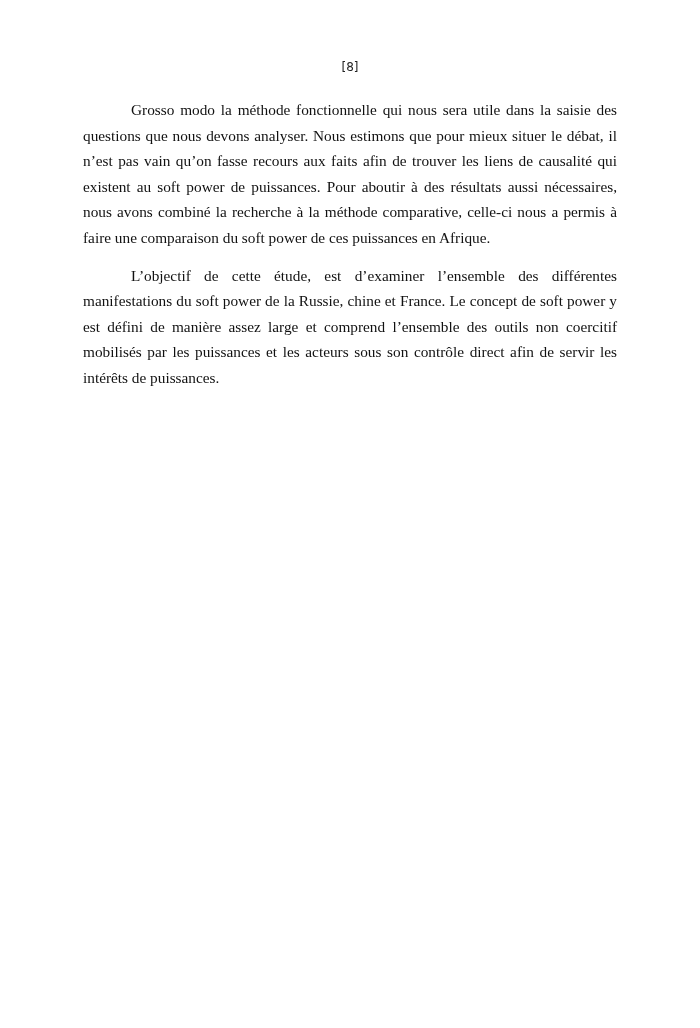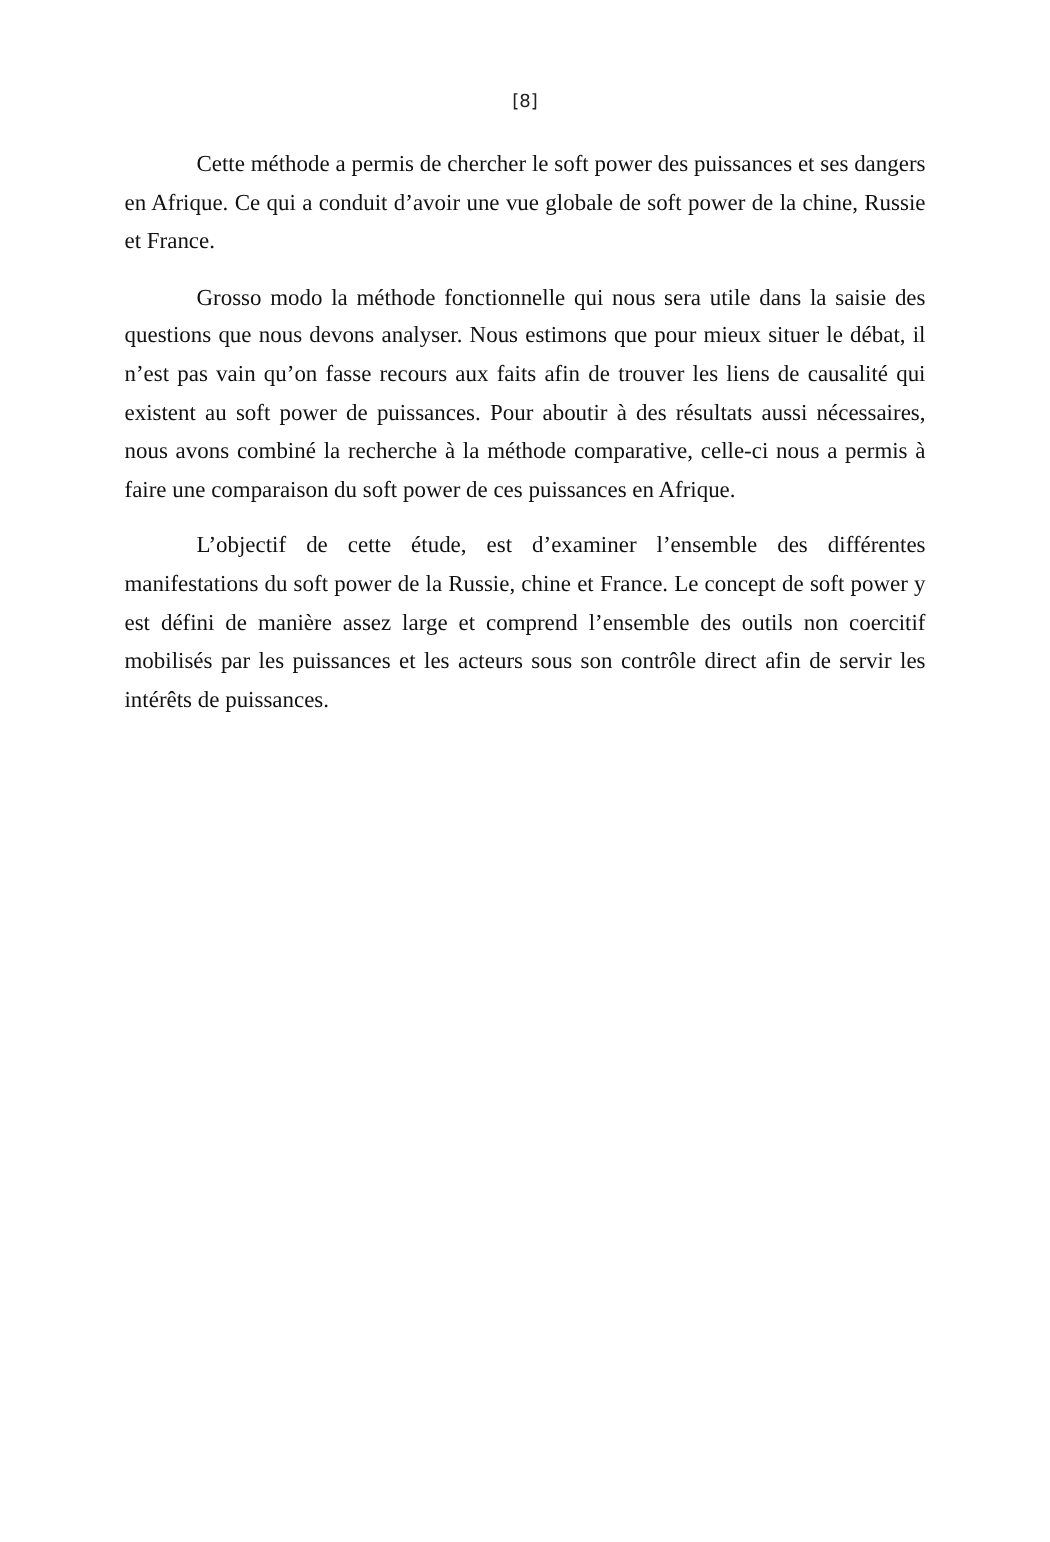--- a/index.html
+++ b/index.html
@@ -39,16 +39,15 @@
       text-indent: 48px;
       text-align-last: left;
     }
   </style>
 </head>
 <body>
 
 <div class="page-number">[8]</div>
 
 <div class="content">
-  <p class="para">Cette méthode a permis de chercher le soft power des puissances et ses dangers en Afrique. Ce qui a conduit d’avoir une vue globale de soft power de la chine, Russie et France.</p>
   <p class="para">Grosso modo la méthode fonctionnelle qui nous sera utile dans la saisie des questions que nous devons analyser. Nous estimons que pour mieux situer le débat, il n’est pas vain qu’on fasse recours aux faits afin de trouver les liens de causalité qui existent au soft power de puissances. Pour aboutir à des résultats aussi nécessaires, nous avons combiné la recherche à la méthode comparative, celle-ci nous a permis à faire une comparaison du soft power de ces puissances en Afrique.</p>
   <p class="para">L’objectif de cette étude, est d’examiner l’ensemble des différentes manifestations du soft power de la Russie, chine et France. Le concept de soft power y est défini de manière assez large et comprend l’ensemble des outils non coercitif mobilisés par les puissances et les acteurs sous son contrôle direct afin de servir les intérêts de puissances.</p>
 </div>
 
 </body></html>

